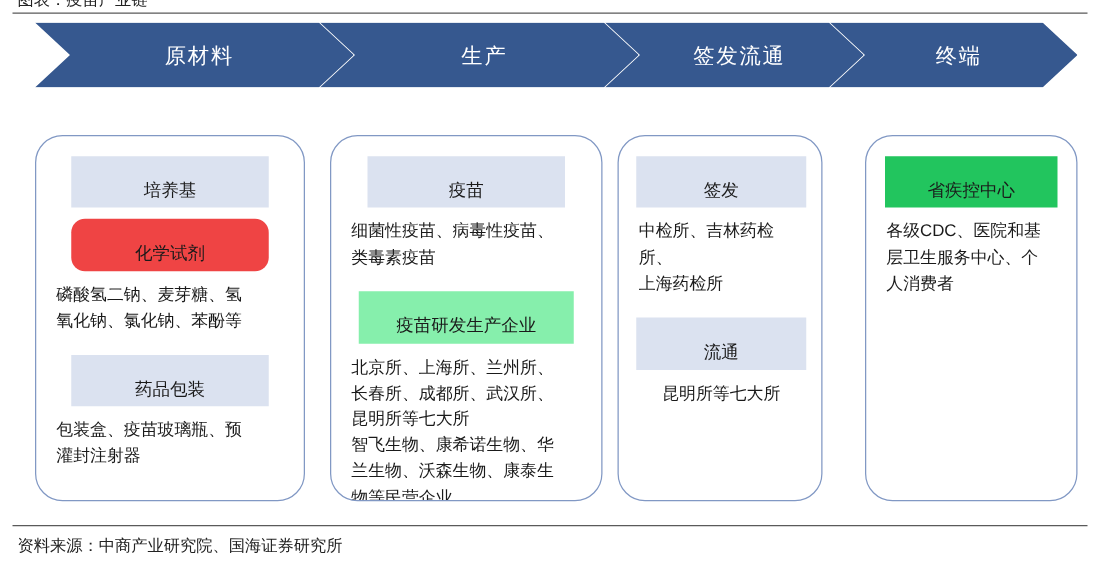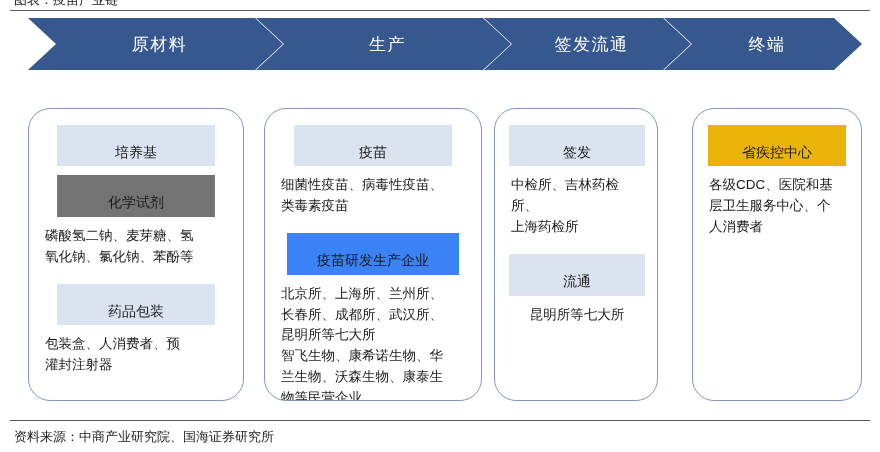--- a/index.html
+++ b/index.html
@@ -134,38 +134,38 @@
   </div>
 
 <div id="footer-rule"></div>
 <div id="footer-source">资料来源：中商产业研究院、国海证券研究所</div>
 
 <div class="card" style="left: 28px; width: 216px; border-color: rgb(129, 152, 196);">
     <div class="section-block">
       <div class="section-head" style="background: rgb(219, 226, 240); width: 158px;">培养基</div>
     </div>
     <div class="section-block">
-      <div class="section-head" style="background: #737373; width: 158px;">化学试剂</div>
+      <div class="section-head" style="background: #ef4444; width: 158px; border-radius: 11px;">化学试剂</div>
       <div class="section-body">磷酸氢二钠、麦芽糖、氢
 氧化钠、氯化钠、苯酚等</div>
     </div>
     <div class="section-block">
       <div class="section-head" style="background: rgb(219, 226, 240); width: 158px;">药品包装</div>
-      <div class="section-body">包装盒、人消费者、预
+      <div class="section-body">包装盒、疫苗玻璃瓶、预
 灌封注射器</div>
     </div>
   </div>
 <div class="card" style="left: 264px; width: 218px; border-color: rgb(129, 152, 196);">
     <div class="section-block">
       <div class="section-head" style="background: rgb(219, 226, 240); width: 158px;">疫苗</div>
       <div class="section-body">细菌性疫苗、病毒性疫苗、
 类毒素疫苗</div>
     </div>
     <div class="section-block">
-      <div class="section-head" style="background: #3b82f6; width: 172px;">疫苗研发生产企业</div>
+      <div class="section-head" style="background: #86efac; width: 172px;">疫苗研发生产企业</div>
       <div class="section-body">北京所、上海所、兰州所、
 长春所、成都所、武汉所、
 昆明所等七大所
 智飞生物、康希诺生物、华
 兰生物、沃森生物、康泰生
 物等民营企业</div>
     </div>
   </div>
 <div class="card" style="left: 494px; width: 164px; border-color: rgb(129, 152, 196);">
     <div class="section-block">
@@ -173,18 +173,18 @@
       <div class="section-body">中检所、吉林药检所、
 上海药检所</div>
     </div>
     <div class="section-block">
       <div class="section-head" style="background: rgb(219, 226, 240); width: 136px;">流通</div>
       <div class="section-body centered">昆明所等七大所</div>
     </div>
   </div>
 <div class="card" style="left: 692px; width: 170px; border-color: rgb(129, 152, 196);">
     <div class="section-block">
-      <div class="section-head" style="background: #eab308; width: 138px;">省疾控中心</div>
+      <div class="section-head" style="background: #22c55e; width: 138px;">省疾控中心</div>
       <div class="section-body">各级CDC、医院和基
 层卫生服务中心、个
 人消费者</div>
     </div>
   </div>
 
 </body></html>

